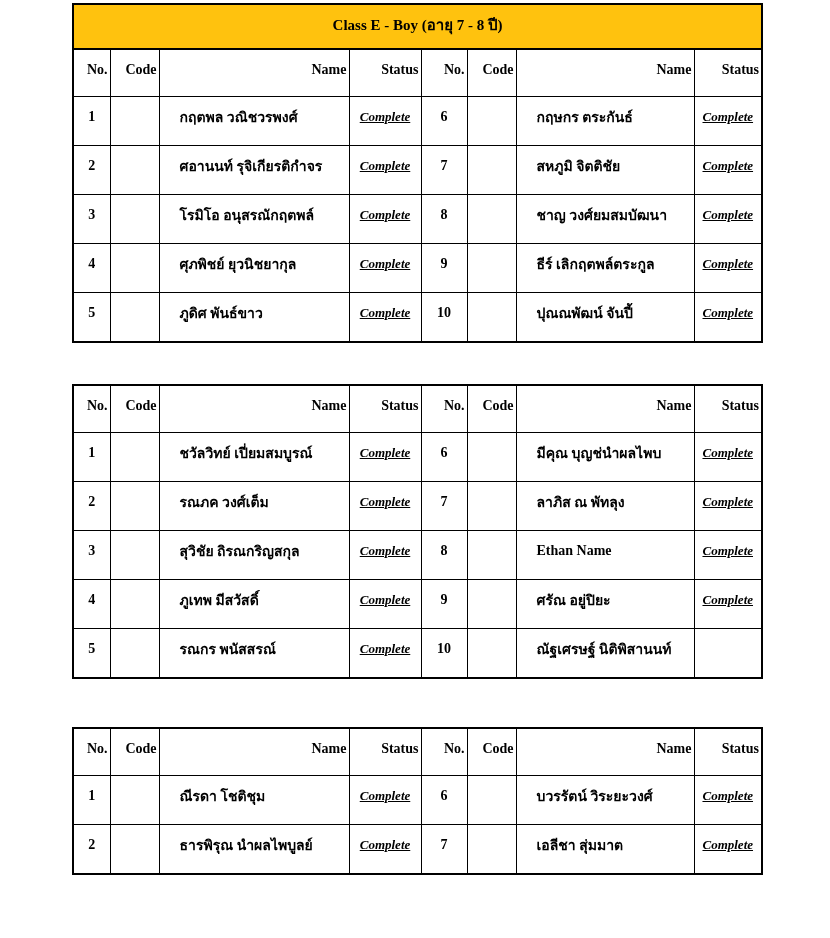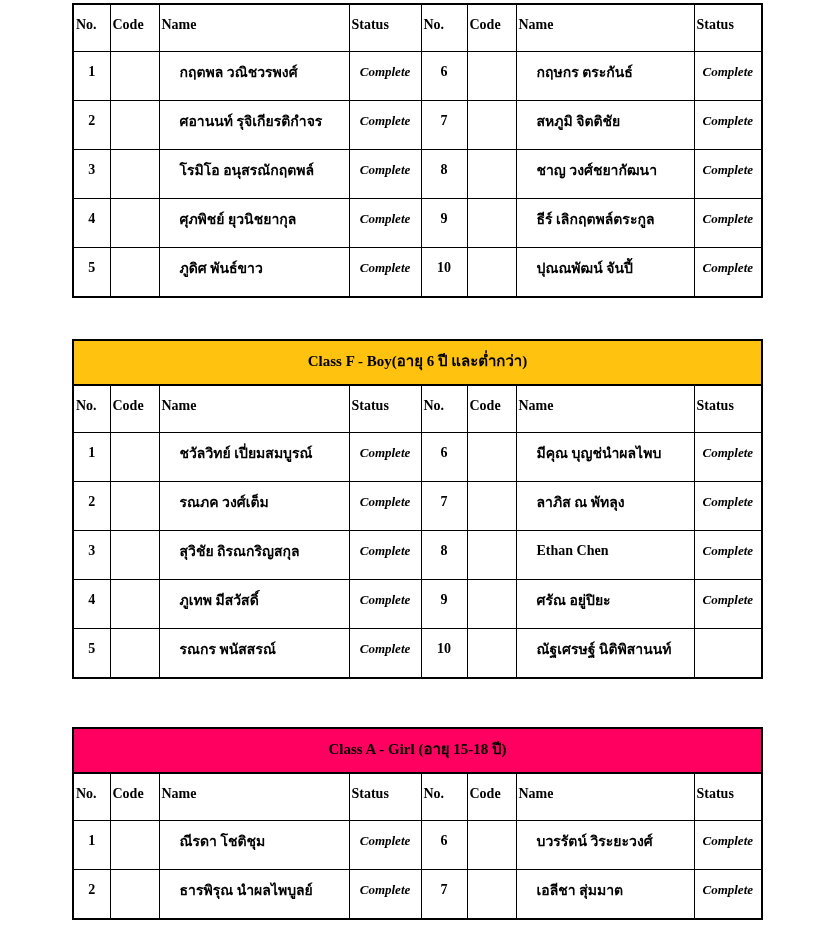--- a/index.html
+++ b/index.html
@@ -45,21 +45,21 @@
     text-align: center;
     vertical-align: middle;
     font-weight: bold;
     font-size: 15px;
     color: #000000;
     padding: 0 4px 4px 4px;
     border-bottom: 2px solid #000000;
   }
   tr.head-row th {
     height: 40px;
-    text-align: left;
+    text-align: right;
     vertical-align: middle;
     font-weight: bold;
     font-size: 14px;
     padding: 0 2px 6px 2px;
     background: #ffffff;
   }
   tbody td {
     height: 40px;
     vertical-align: middle;
     font-weight: bold;
@@ -70,20 +70,21 @@
   }
   
   tbody td:nth-child(3), tbody td:nth-child(7) {
     text-align: left;
     padding-left: 20px;
   }
   
   tbody td:nth-child(4), tbody td:nth-child(8) {
     font-style: italic;
     font-size: 13px;
+    text-decoration: underline;
   }
   col.c-no1 { width: 37px; }
   col.c-code1 { width: 49px; }
   col.c-name1 { width: 190px; }
   col.c-status1 { width: 72px; }
   col.c-no2 { width: 46px; }
   col.c-code2 { width: 49px; }
   col.c-name2 { width: 178px; }
   col.c-status2 { width: 68px; }
 </style>
@@ -99,20 +100,23 @@
           <col class="c-no1">
             <col class="c-code1">
             <col class="c-name1">
             <col class="c-status1">
           <col class="c-no2">
             <col class="c-code2">
             <col class="c-name2">
             <col class="c-status2">
         </colgroup>
         <thead>
+          <tr class="title-row">
+            <td colspan="8" style="background-color: rgb(255, 194, 14);">Class E - Boy (อายุ 7 - 8 ปี)</td>
+          </tr>
           <tr class="head-row">
             <th>No.</th>
             <th>Code</th>
             <th>Name</th>
             <th>Status</th>
             <th>No.</th>
             <th>Code</th>
             <th>Name</th>
             <th>Status</th>
           </tr>
@@ -138,21 +142,21 @@
               <td>สหภูมิ จิตติชัย</td>
               <td>Complete</td>
             </tr>
             <tr>
               <td>3</td>
               <td></td>
               <td>โรมิโอ อนุสรณักฤตพล์</td>
               <td>Complete</td>
               <td>8</td>
               <td></td>
-              <td>ชาญ วงศ์ชยากัฒนา</td>
+              <td>ชาญ วงศ์ยมสมบัฒนา</td>
               <td>Complete</td>
             </tr>
             <tr>
               <td>4</td>
               <td></td>
               <td>ศุภพิชย์ ยุวนิชยากุล</td>
               <td>Complete</td>
               <td>9</td>
               <td></td>
               <td>ธีร์ เลิกฤตพล์ตระกูล</td>
@@ -178,23 +182,20 @@
           <col class="c-no1">
             <col class="c-code1">
             <col class="c-name1">
             <col class="c-status1">
           <col class="c-no2">
             <col class="c-code2">
             <col class="c-name2">
             <col class="c-status2">
         </colgroup>
         <thead>
-          <tr class="title-row">
-            <td colspan="8" style="background-color: rgb(255, 194, 14);">Class F - Boy(อายุ  6 ปี และต่ำกว่า)</td>
-          </tr>
           <tr class="head-row">
             <th>No.</th>
             <th>Code</th>
             <th>Name</th>
             <th>Status</th>
             <th>No.</th>
             <th>Code</th>
             <th>Name</th>
             <th>Status</th>
           </tr>
@@ -220,21 +221,21 @@
               <td>ลาภิส ณ พัทลุง</td>
               <td>Complete</td>
             </tr>
             <tr>
               <td>3</td>
               <td></td>
               <td>สุวิชัย ถิรณกริญสกุล</td>
               <td>Complete</td>
               <td>8</td>
               <td></td>
-              <td>Ethan Chen</td>
+              <td>Ethan Name</td>
               <td>Complete</td>
             </tr>
             <tr>
               <td>4</td>
               <td></td>
               <td>ภูเทพ มีสวัสดิ์</td>
               <td>Complete</td>
               <td>9</td>
               <td></td>
               <td>ศรัณ อยู่ปิยะ</td>
@@ -260,23 +261,20 @@
           <col class="c-no1">
             <col class="c-code1">
             <col class="c-name1">
             <col class="c-status1">
           <col class="c-no2">
             <col class="c-code2">
             <col class="c-name2">
             <col class="c-status2">
         </colgroup>
         <thead>
-          <tr class="title-row">
-            <td colspan="8" style="background-color: rgb(255, 0, 96);">Class A - Girl (อายุ 15-18 ปี)</td>
-          </tr>
           <tr class="head-row">
             <th>No.</th>
             <th>Code</th>
             <th>Name</th>
             <th>Status</th>
             <th>No.</th>
             <th>Code</th>
             <th>Name</th>
             <th>Status</th>
           </tr>

